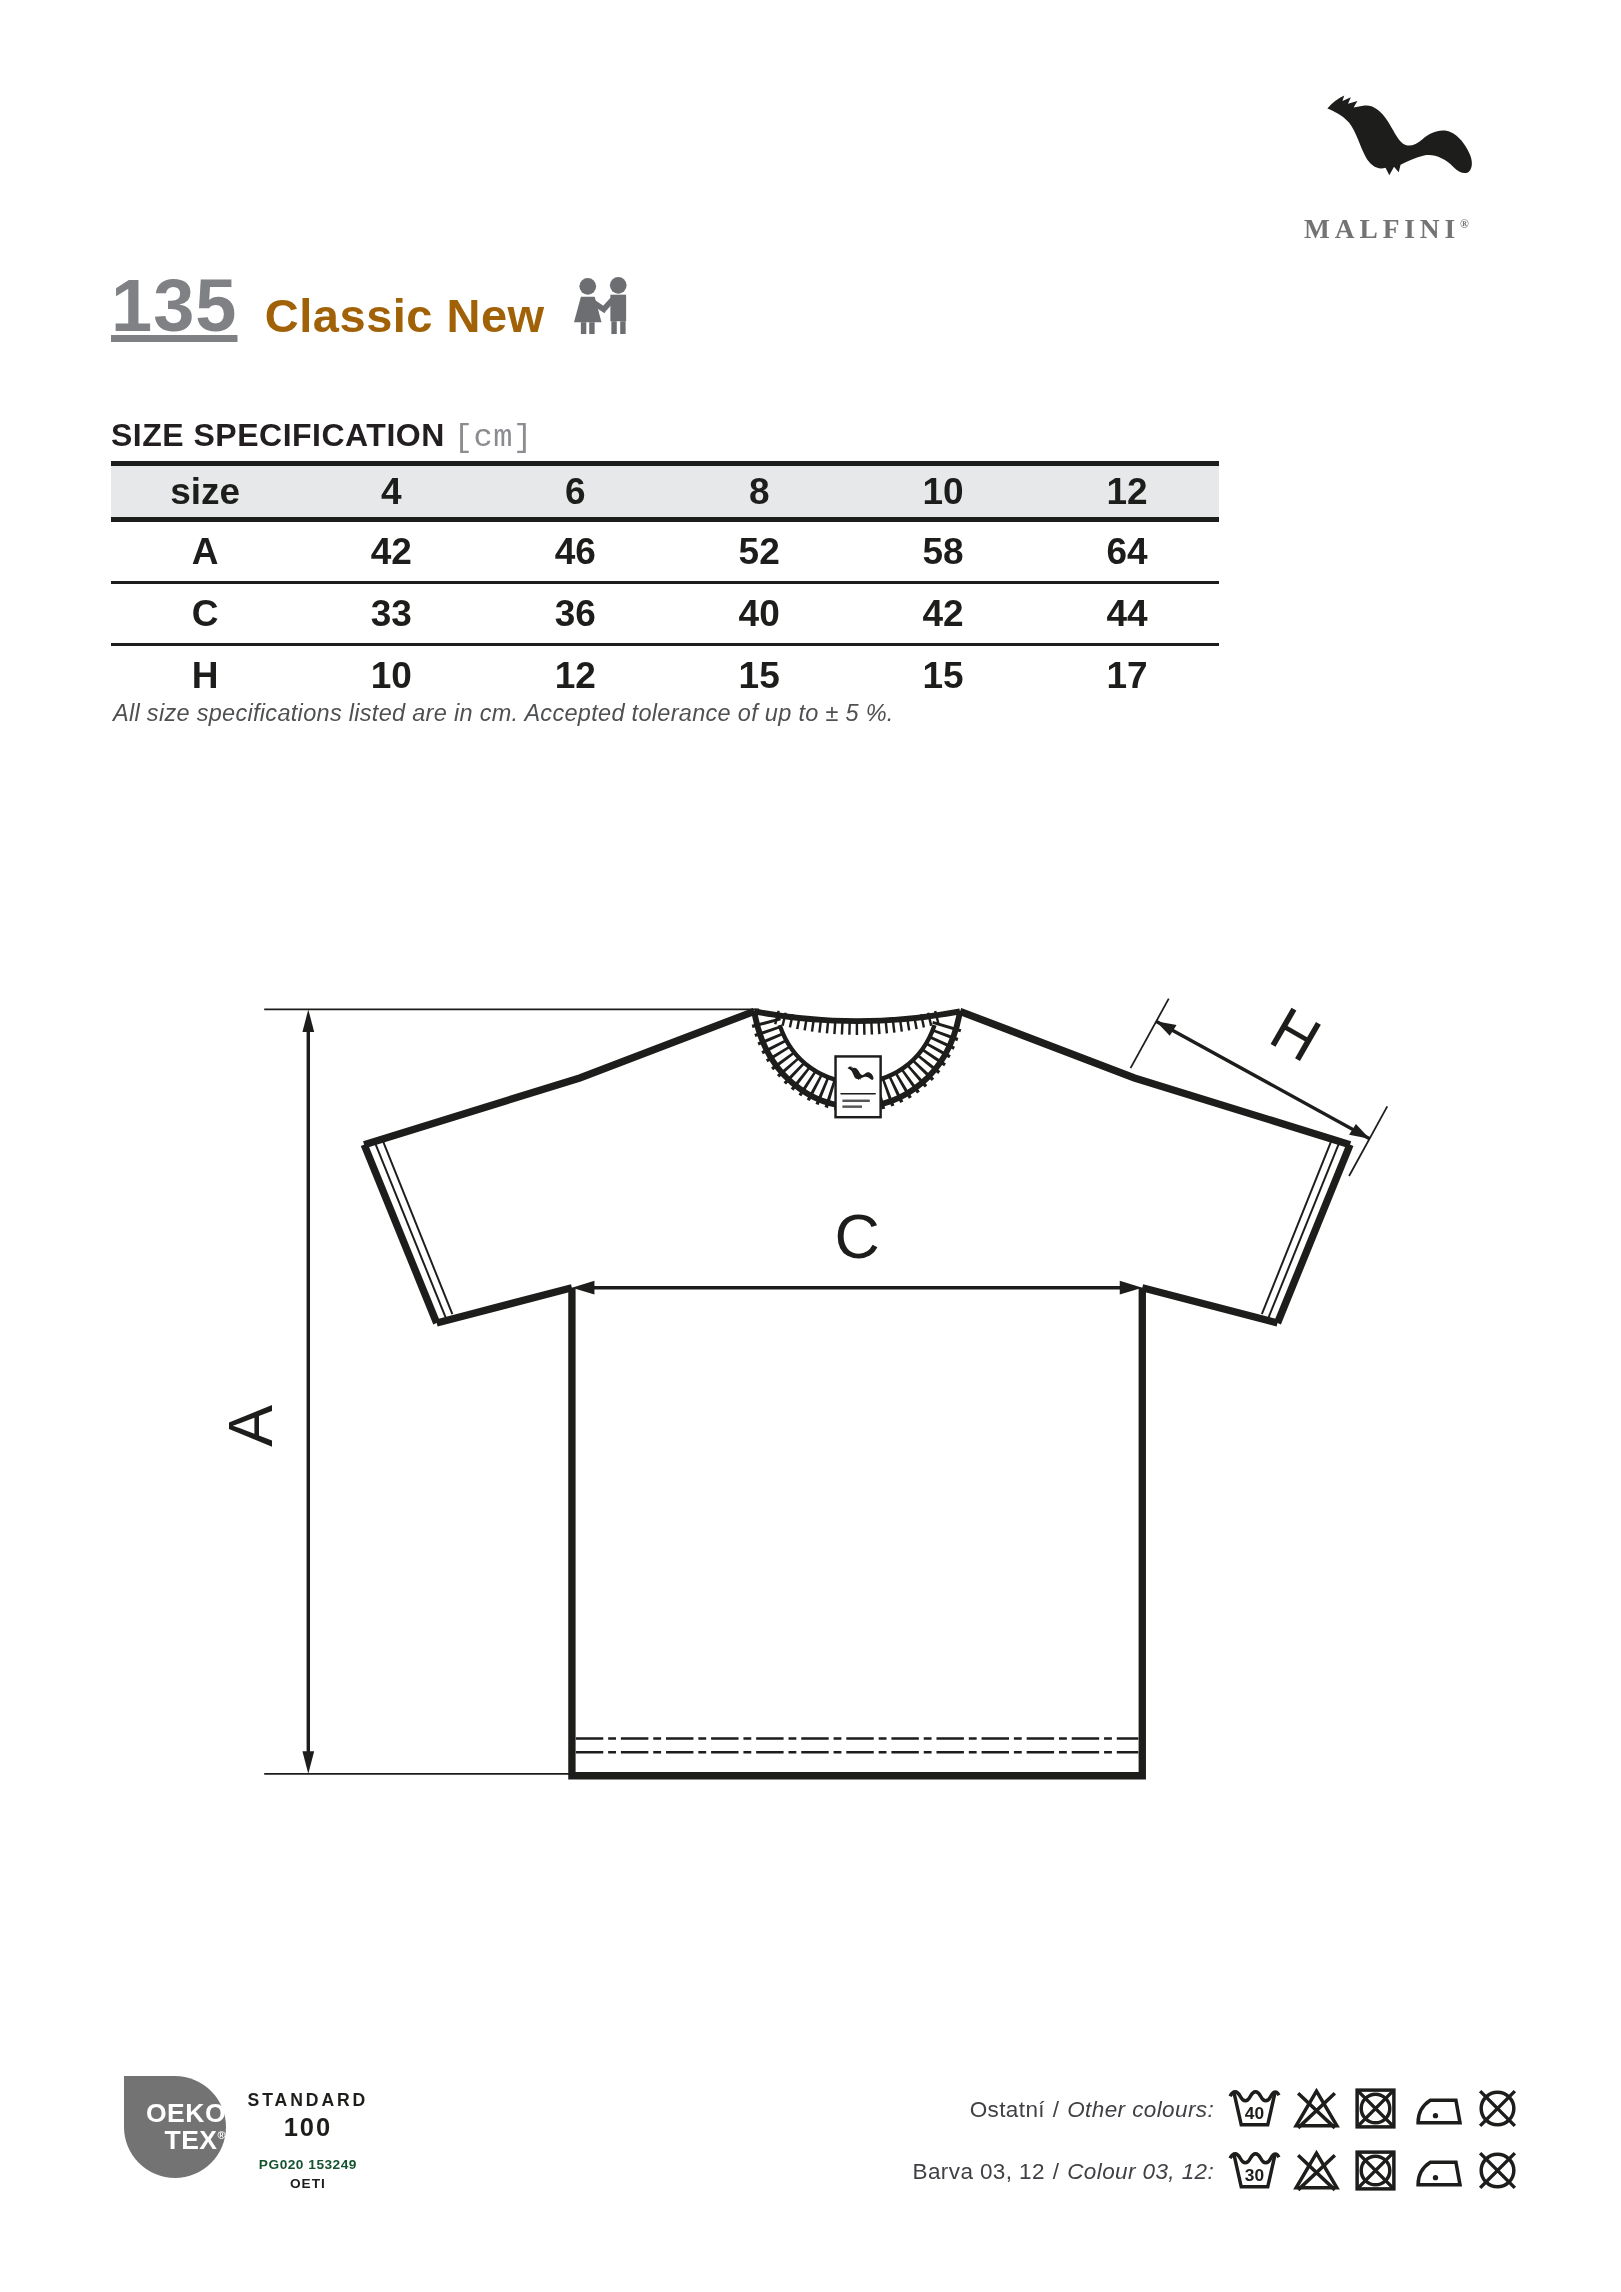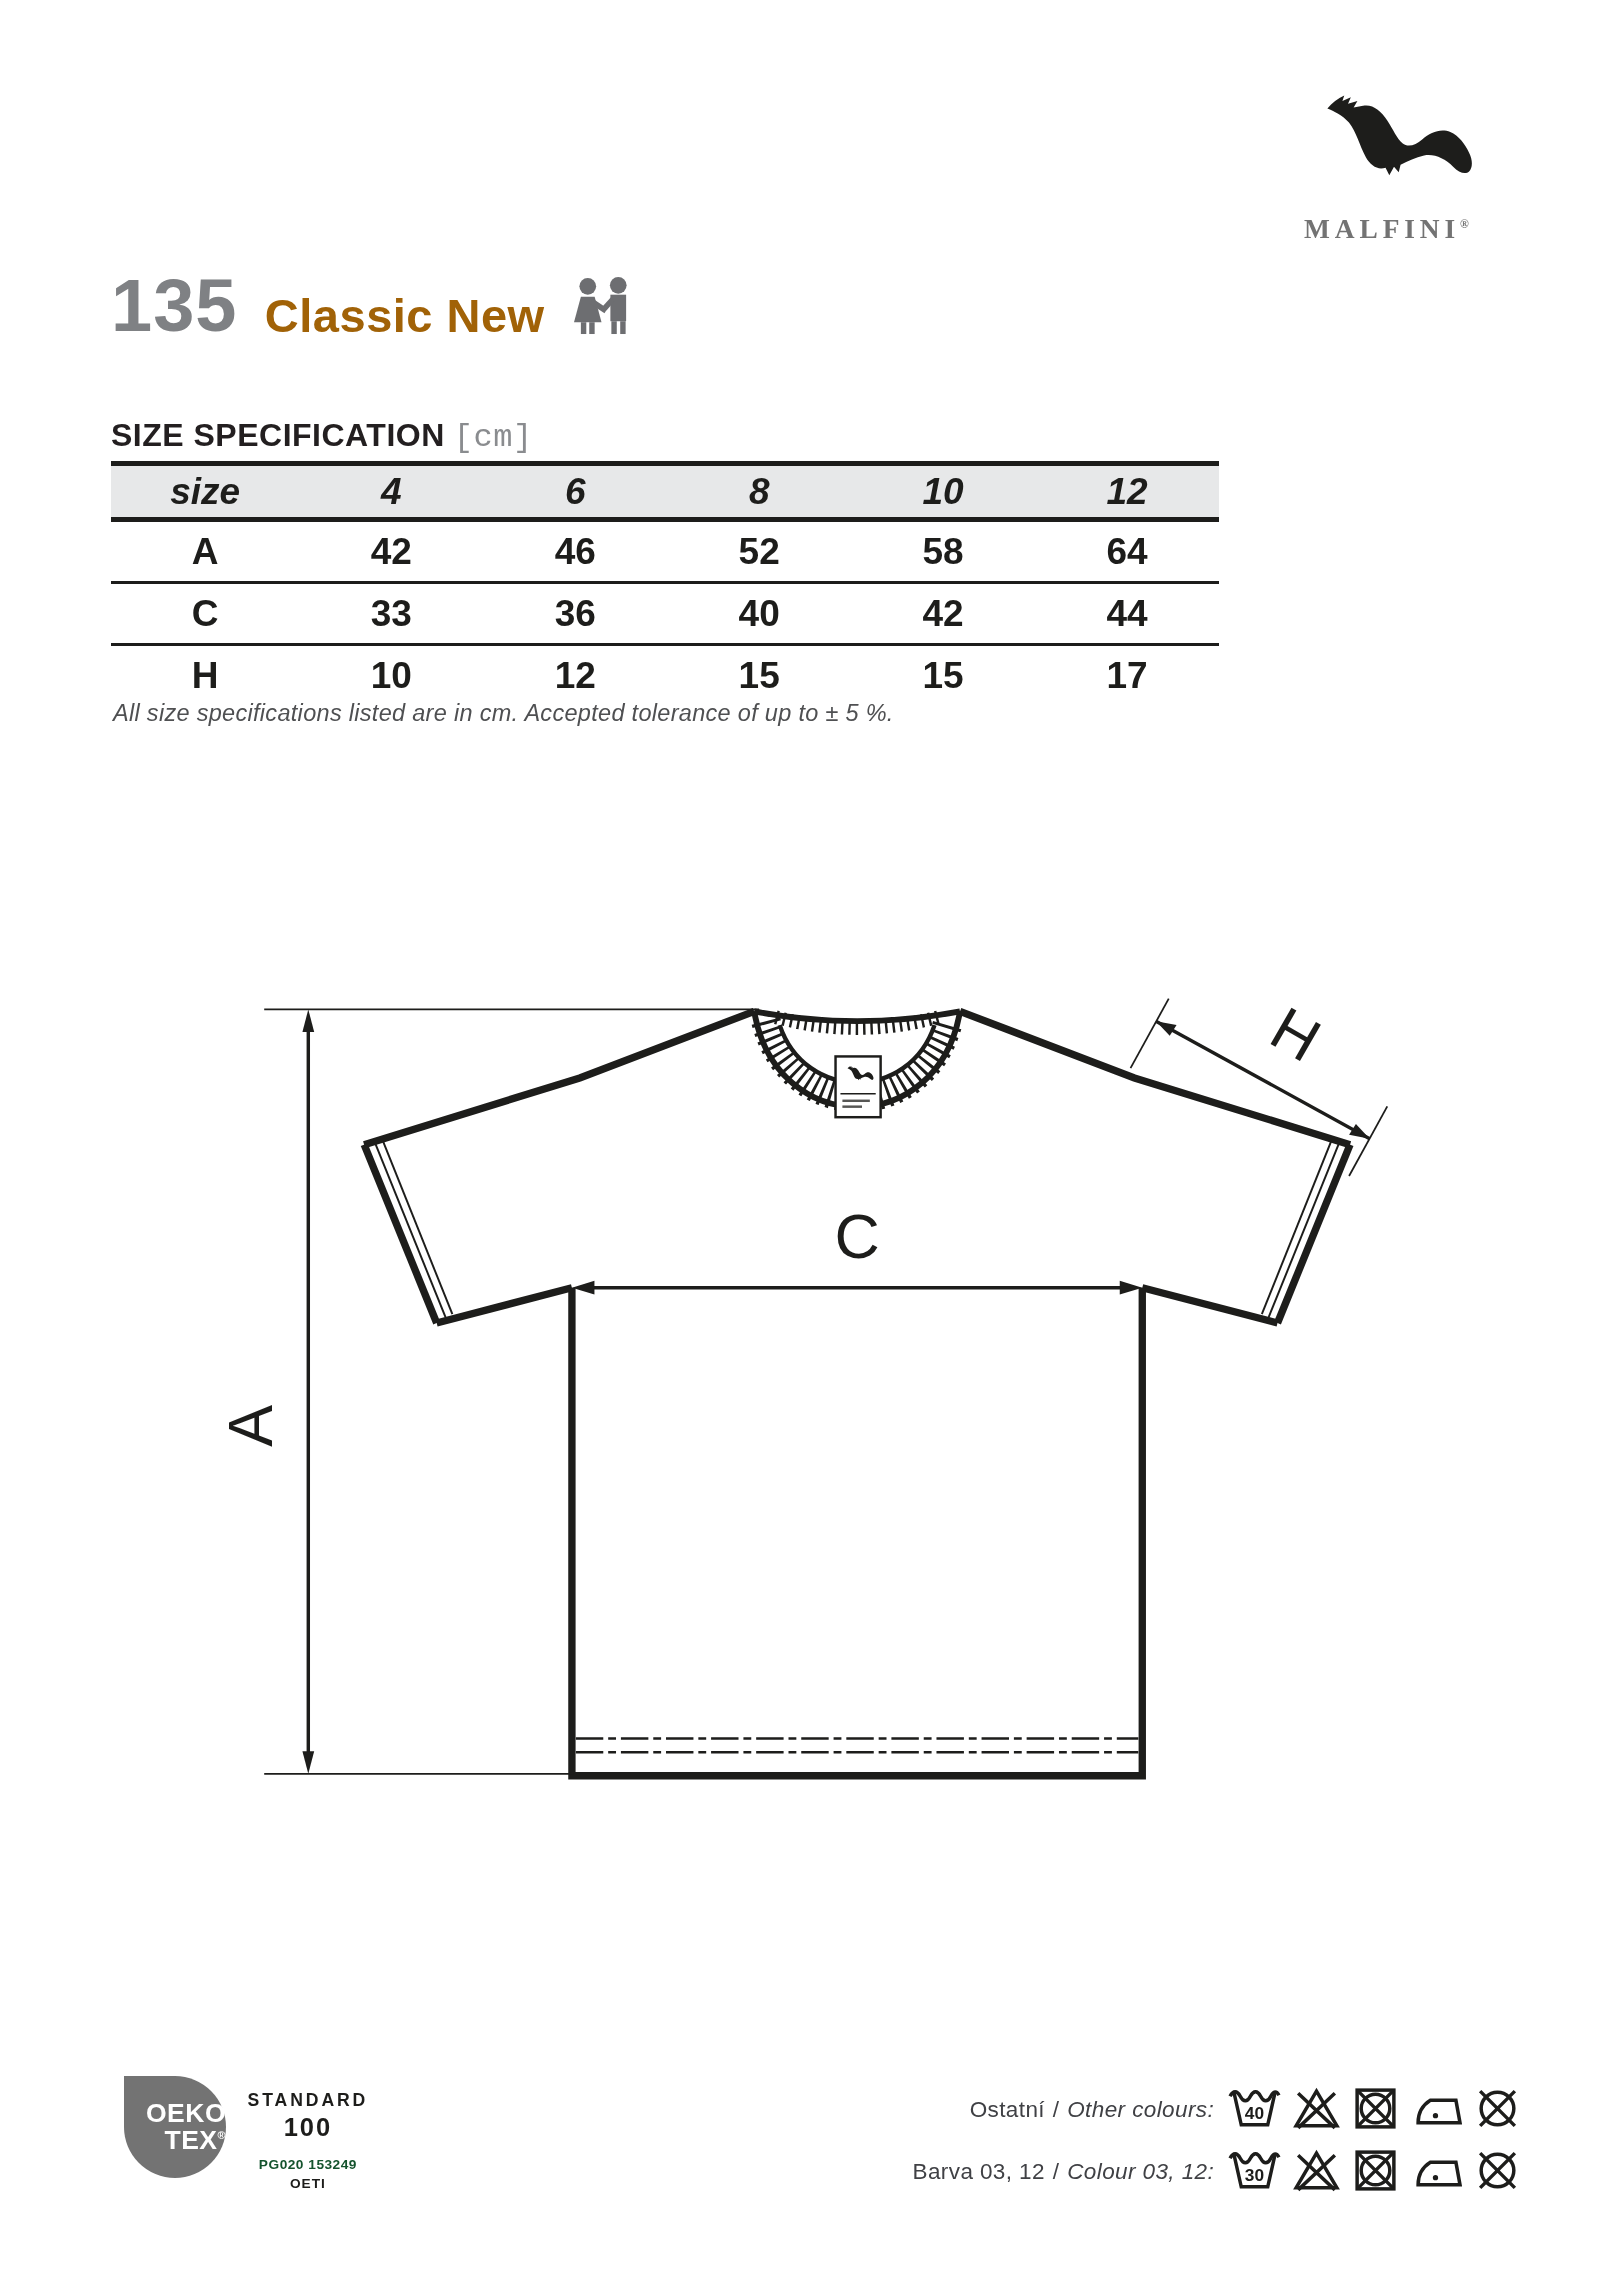--- a/index.html
+++ b/index.html
@@ -10,33 +10,33 @@
   
   .brand{position:absolute;top:86px;right:112px;width:245px;text-align:center;}
   .brand .eagle{display:block;margin:0 auto 5.9px auto;}
   .wordmark{
     font-family:"Liberation Serif", serif;font-weight:700;font-size:27.4px;
     letter-spacing:4.9px;color:#737373;white-space:nowrap;
   }
   .wordmark sup{font-size:11.8px;letter-spacing:0;}
   
   .title-row{position:absolute;top:276px;left:111px;display:flex;align-items:flex-end;gap:27.4px;}
-  .product-number{font-size:74px;font-weight:700;color:#7F8184;line-height:0.78;letter-spacing:1px;}
+  .product-number{font-size:74px;font-weight:700;color:#7F8184;line-height:0.78;letter-spacing:1px;text-decoration:underline;}
   .product-name{font-size:47px;font-weight:700;color:#a16207;line-height:0.80;letter-spacing:0.5px;}
   .kids-icon{margin-bottom:0px;}
   
   .spec-heading{position:absolute;top:417px;left:111px;font-size:32px;font-weight:700;color:#231F20;letter-spacing:0.5px;}
   .spec-heading .unit{color:#8A8C8F;font-weight:400;margin-left:9px;font-family:Liberation Mono, monospace;}
   
   .size-table{position:absolute;top:461px;left:111px;width:1108px;border-collapse:collapse;table-layout:fixed;}
   .size-table thead tr{background:#E7E8E9;}
   .size-table th,.size-table td{
     text-align:center;font-size:37px;font-weight:700;color:#1D1D1B;padding:0;
   }
-  .size-table thead th{height:51px;font-style:italic;}
+  .size-table thead th{height:51px;}
   .size-table tbody td,.size-table tbody th{height:59px;}
   .size-table thead tr{border-top:5.9px solid #1D1D1B;border-bottom:5.9px solid #1D1D1B;}
   .size-table tbody tr{border-bottom:3.9px solid #1D1D1B;}
   .size-table tbody tr:last-child{border-bottom:none;}
   .size-table col.c-label{width:17%;}
   
   .note{position:absolute;top:700px;left:113px;font-size:23.5px;font-style:italic;color:#4F5052;letter-spacing:0.3px;}
   
   .shirt{position:absolute;left:225px;top:931px;}
   .shirt text{font-family:"Liberation Sans", sans-serif;fill:#1D1D1B;}

